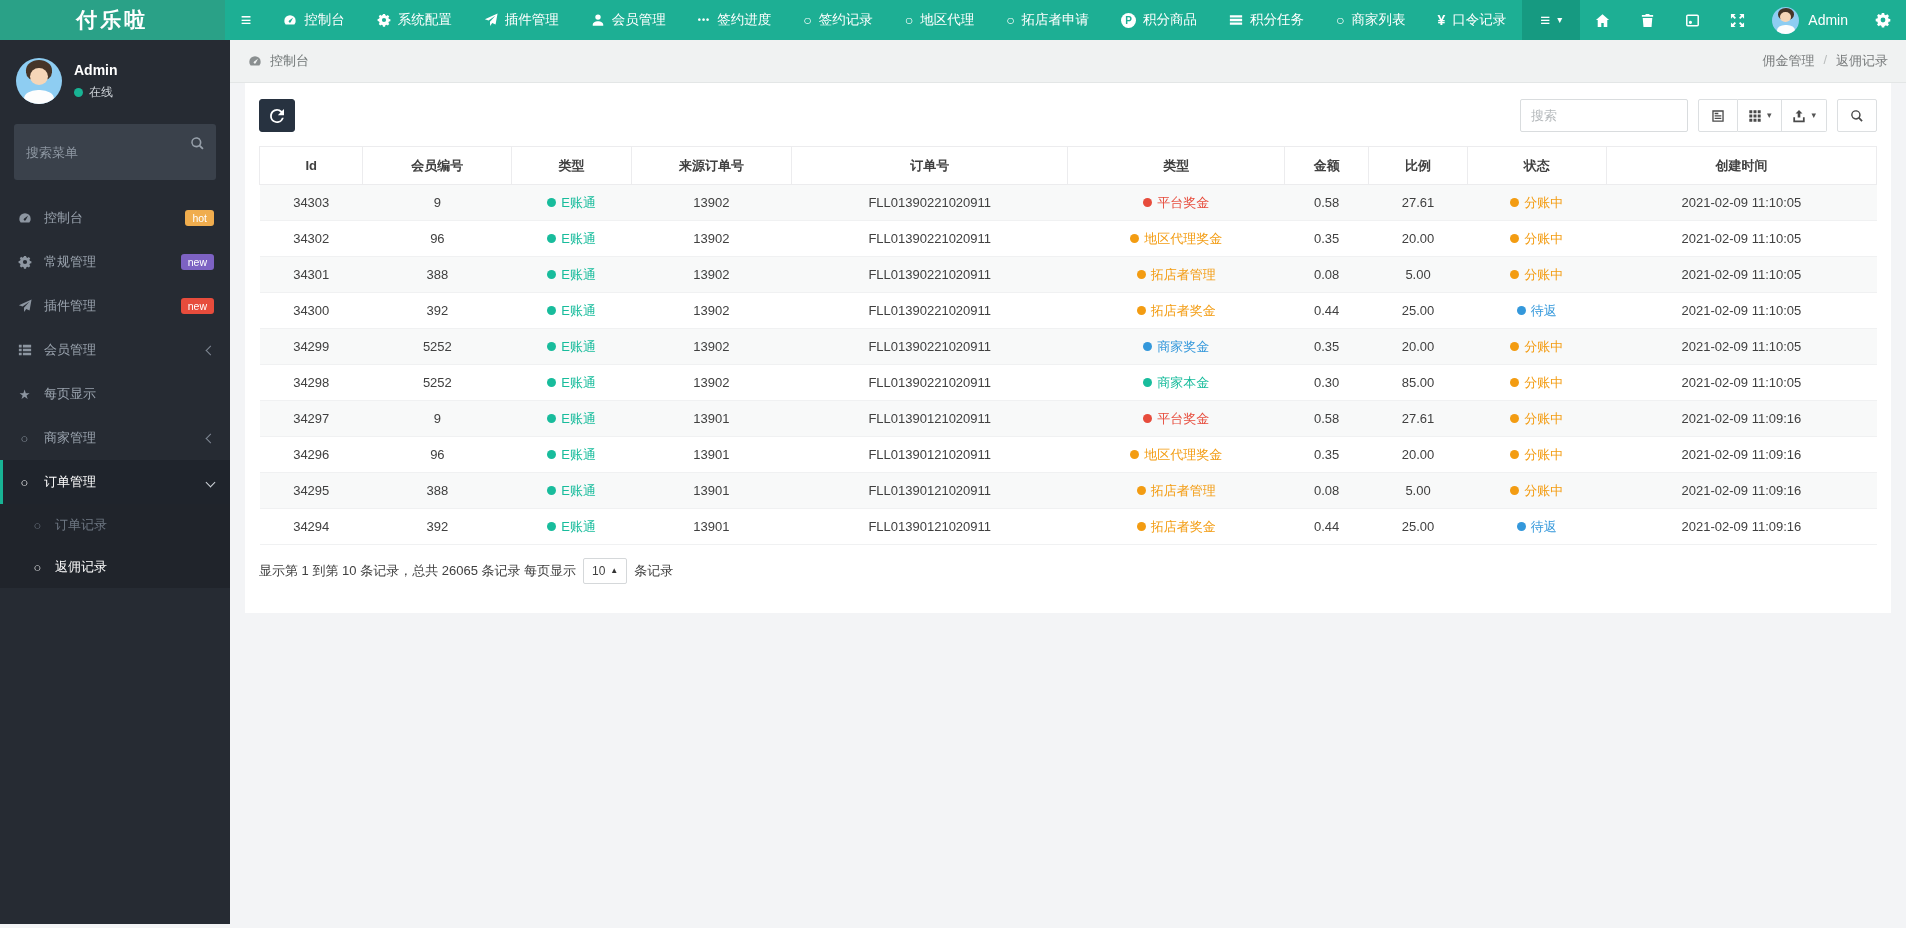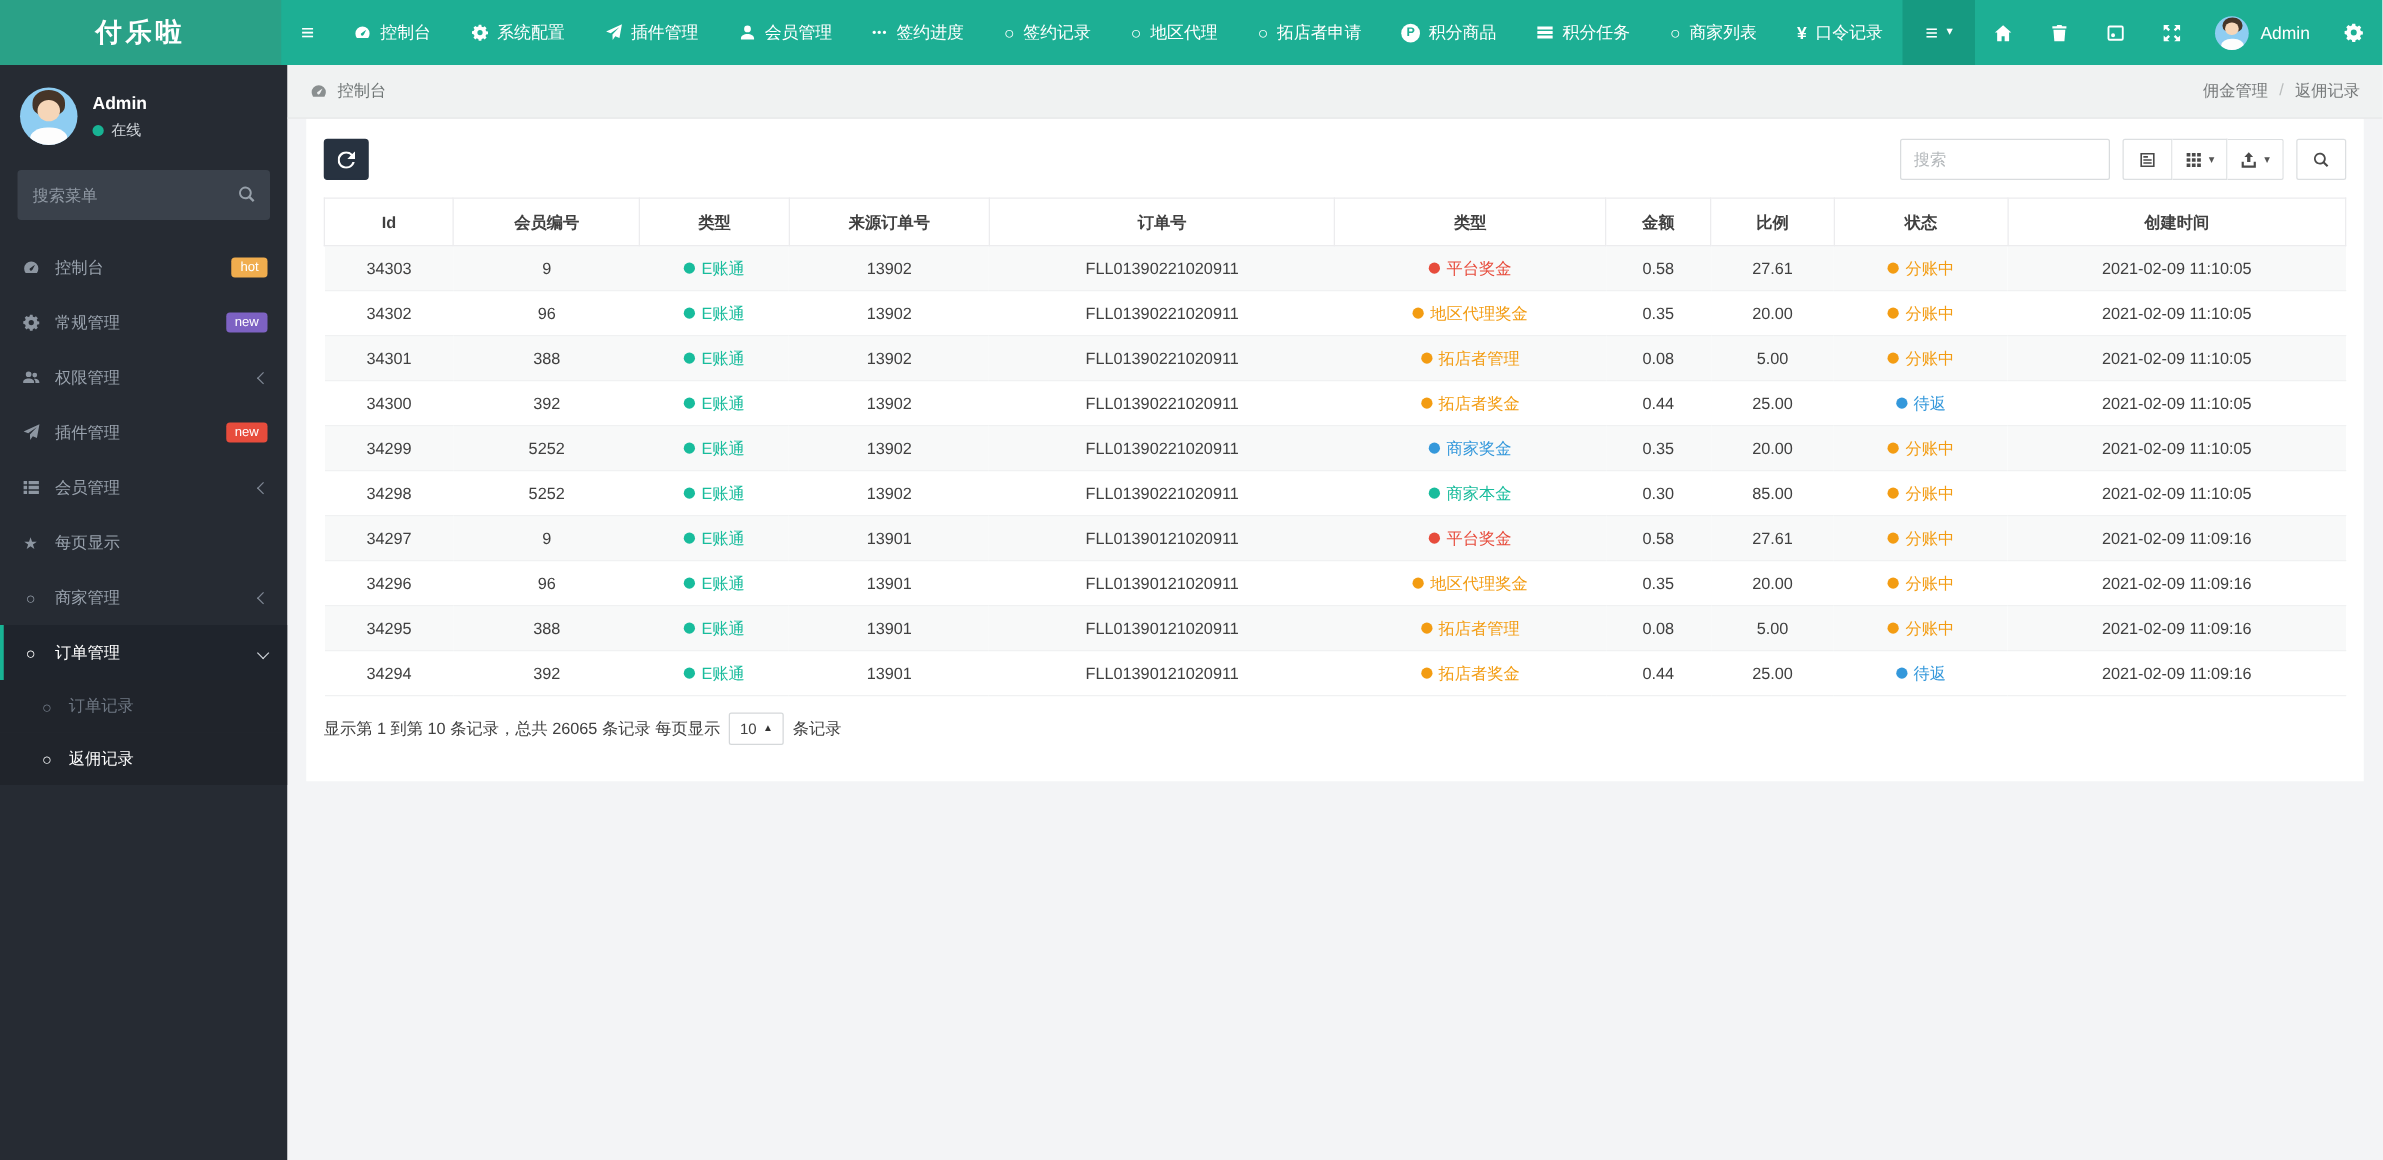--- a/index.html
+++ b/index.html
@@ -1,20 +1,20 @@
 <!DOCTYPE html>
 <html><head>
 <meta charset="utf-8">
 <style>
 *{box-sizing:border-box;margin:0;padding:0}
 html,body{width:1906px;height:928px}
 body{font-family:"Liberation Sans","DejaVu Sans",sans-serif;font-size:13px;color:#404040;background:#f3f4f6;overflow:hidden}
 .ic{width:1em;height:1em;fill:currentColor;display:block}
 
-.navbar{height:52px;background:#1daf94;display:flex;align-items:stretch;color:#fff}
+.navbar{height:40px;background:#1daf94;display:flex;align-items:stretch;color:#fff}
 .brand{width:230px;background:#2aa187;display:flex;align-items:center;justify-content:center;font-size:21px;font-weight:bold;letter-spacing:3px;cursor:pointer}
 .nav-menu{display:flex;align-items:stretch}
 .nav-item{display:flex;align-items:center;gap:7px;padding:0 16px;font-size:13.5px;cursor:pointer;white-space:nowrap}
 .nav-item .ic{width:14px;height:14px}
 .ni{display:flex;align-items:center;justify-content:center}
 .ni.tx{font-size:14px;font-weight:bold;line-height:1}
 .ni.dots{font-size:9px;letter-spacing:1px;font-weight:bold}
 .pcircle{width:15px;height:15px;border-radius:50%;background:#fff;color:#1daf94;font-size:10px;font-weight:bold}
 .nav-right{margin-left:auto;display:flex;align-items:stretch}
 .nav-toggle{background:#169a81;display:flex;align-items:center;gap:7px;padding:0 18px;cursor:pointer}
@@ -30,21 +30,21 @@
 .avatar .shirt{position:absolute;left:17%;bottom:-12%;width:66%;height:42%;background:#fdfdfd;border-radius:46% 46% 0 0}
 
 .layout{display:flex;height:884px}
 .sidebar{width:230px;background:#262b33;display:flex;flex-direction:column;flex:none}
 .side-user{display:flex;align-items:center;gap:12px;padding:18px 16px 12px}
 .side-user .avatar{width:46px;height:46px}
 .su-name{color:#fff;font-weight:bold;font-size:14px}
 .su-status{color:#d2d7dc;font-size:12px;display:flex;align-items:center;gap:6px;margin-top:6px}
 .dot{width:9px;height:9px;border-radius:50%;background:#18b394;display:inline-block}
 .side-search{margin:8px 14px 16px;position:relative}
-.side-search input{width:100%;height:40px;background:#3a414b;border:none;border-radius:3px;color:#cfd4da;padding:0 34px 0 12px;font-size:13px;outline:none}
+.side-search input{width:100%;height:56px;background:#3a414b;border:none;border-radius:3px;color:#cfd4da;padding:0 34px 0 12px;font-size:13px;outline:none}
 .side-search input::placeholder{color:#8f98a3}
 .side-search .sicon{position:absolute;right:11px;top:12px;color:#97a0aa}
 .side-search .sicon .ic{width:15px;height:15px}
 .smenu{list-style:none;flex:1}
 .smenu li{display:flex;align-items:center;height:44px;padding:0 16px;color:#9aa3ae;cursor:pointer;font-size:13px}
 .smenu li .micon{width:17px;margin-right:11px;display:flex;justify-content:center;color:#8d96a1}
 .smenu li .micon .ic{width:14px;height:14px}
 .smenu li .micon .tx{font-size:13px;font-weight:bold;line-height:1}
 .smenu li.sub{background:#20242b;height:42px;padding-left:29px;color:#6e7783}
 .smenu li.sub .micon{color:#6e7783;margin-right:9px}
@@ -323,31 +323,20 @@
         <li class="sitem">
           <span class="micon">
             <span class="ni">
               <svg class="ic">
                 <use href="#i-gear"></use>
               </svg>
             </span>
           </span>
           <span>常规管理</span>
           <span class="badge" style="background:#7d62c3">new</span>
-        </li>
-        <li class="sitem">
-          <span class="micon">
-            <span class="ni">
-              <svg class="ic">
-                <use href="#i-users"></use>
-              </svg>
-            </span>
-          </span>
-          <span>权限管理</span>
-          <span class="chev left"></span>
         </li>
         <li class="sitem">
           <span class="micon">
             <span class="ni">
               <svg class="ic">
                 <use href="#i-plane"></use>
               </svg>
             </span>
           </span>
           <span>插件管理</span>

